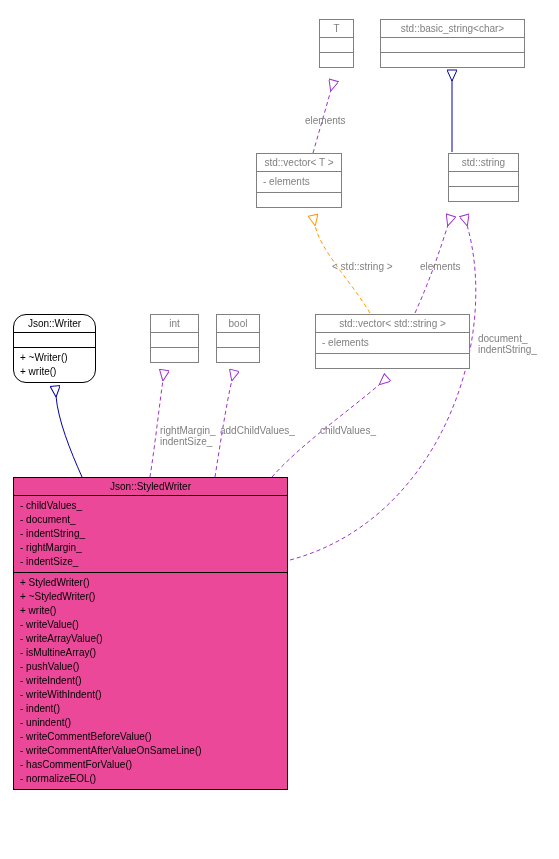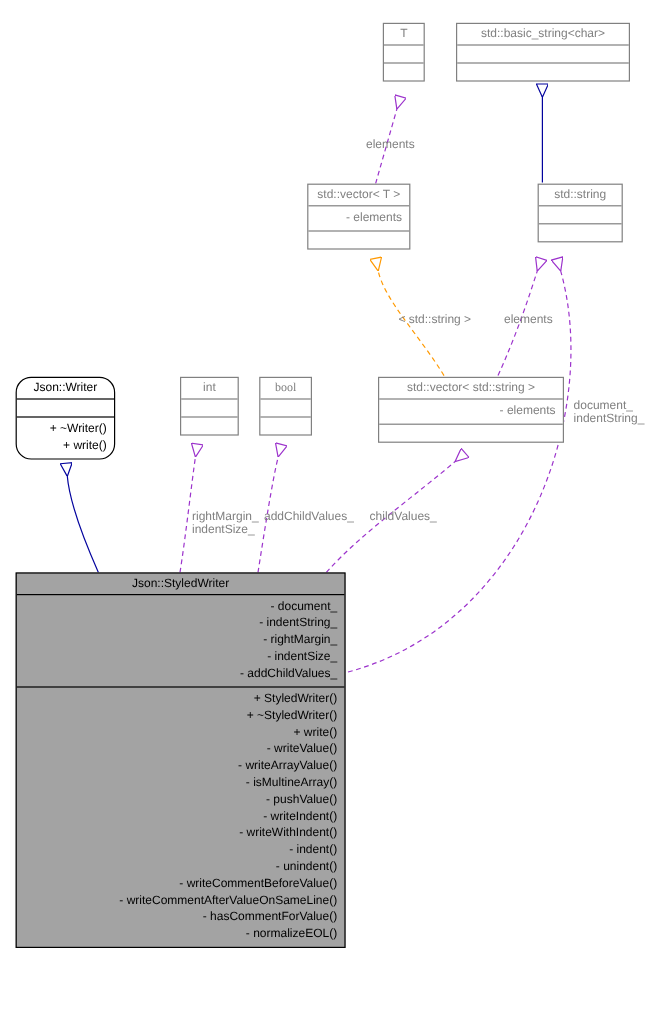--- a/index.html
+++ b/index.html
@@ -22,38 +22,38 @@
   .box {
     position: absolute;
     border: 1px solid #000;
     background: #fff;
     box-sizing: border-box;
   }
   .box.grey {
     border: 1px solid #808080;
   }
   .box.focal {
-    background: #a3a3a3;
+    background: #ec4899;
   }
   .box .title {
     text-align: center;
     padding: 3px 4px;
     border-bottom: 1px solid inherit;
     font-weight: normal;
     white-space: nowrap;
   }
   .box .sep {
     border-top: 1px solid #000;
   }
   .box.grey .sep {
     border-top: 1px solid #808080;
   }
   .box .sect {
     padding: 3px 6px;
-    text-align: right;
+    text-align: left;
     white-space: nowrap;
   }
   .box .sect.empty {
     min-height: 8px;
   }
   .box .row {
     line-height: 14px;
   }
   .edge-label {
     position: absolute;
@@ -154,21 +154,21 @@
 </div>
 
 <div class="box grey" style="left:150px; top:314px; width:49px;">
   <div class="title grey-text">int</div>
   <div class="sep"></div>
       <div class="sect empty"></div>
   <div class="sep"></div>
       <div class="sect empty"></div>
 </div>
 
-<div class="box grey" style="left:216px; top:314px; width:44px;font-family:Liberation Serif, serif;">
+<div class="box grey" style="left:216px; top:314px; width:44px;">
   <div class="title grey-text">bool</div>
   <div class="sep"></div>
       <div class="sect empty"></div>
   <div class="sep"></div>
       <div class="sect empty"></div>
 </div>
 
 <div class="box grey" style="left:315px; top:314px; width:155px;">
   <div class="title grey-text">std::vector&lt; std::string &gt;</div>
   <div class="sep"></div>
@@ -176,25 +176,25 @@
         <div class="row">- elements</div>
       </div>
   <div class="sep"></div>
       <div class="sect empty"></div>
 </div>
 
 <div class="box focal" style="left:13px; top:477px; width:275px;">
   <div class="title black-text">Json::StyledWriter</div>
   <div class="sep"></div>
   <div class="sect black-text">
+    <div class="row">- childValues_</div>
     <div class="row">- document_</div>
     <div class="row">- indentString_</div>
     <div class="row">- rightMargin_</div>
     <div class="row">- indentSize_</div>
-    <div class="row">- addChildValues_</div>
   </div>
   <div class="sep"></div>
   <div class="sect black-text">
     <div class="row">+ StyledWriter()</div>
     <div class="row">+ ~StyledWriter()</div>
     <div class="row">+ write()</div>
     <div class="row">- writeValue()</div>
     <div class="row">- writeArrayValue()</div>
     <div class="row">- isMultineArray()</div>
     <div class="row">- pushValue()</div>
@@ -209,17 +209,17 @@
   </div>
 </div>
 
 <div class="edge-label grey-text" style="left:305px; top:115px;">elements</div>
 <div class="edge-label grey-text" style="left:332px; top:261px;">&lt; std::string &gt;</div>
 <div class="edge-label grey-text" style="left:420px; top:261px;">elements</div>
 
 <div class="edge-label grey-text" style="left:160px; top:425px; white-space:pre;">rightMargin_
 indentSize_</div>
 <div class="edge-label grey-text" style="left:220px; top:425px;">addChildValues_</div>
-<div class="edge-label grey-text" style="left:308px; top:425px;">childValues_</div>
+<div class="edge-label grey-text" style="left:320px; top:425px;">childValues_</div>
 <div class="edge-label grey-text" style="left:478px; top:333px; white-space:pre;">document_
 indentString_</div>
 
 </div>
 
 </body></html>

